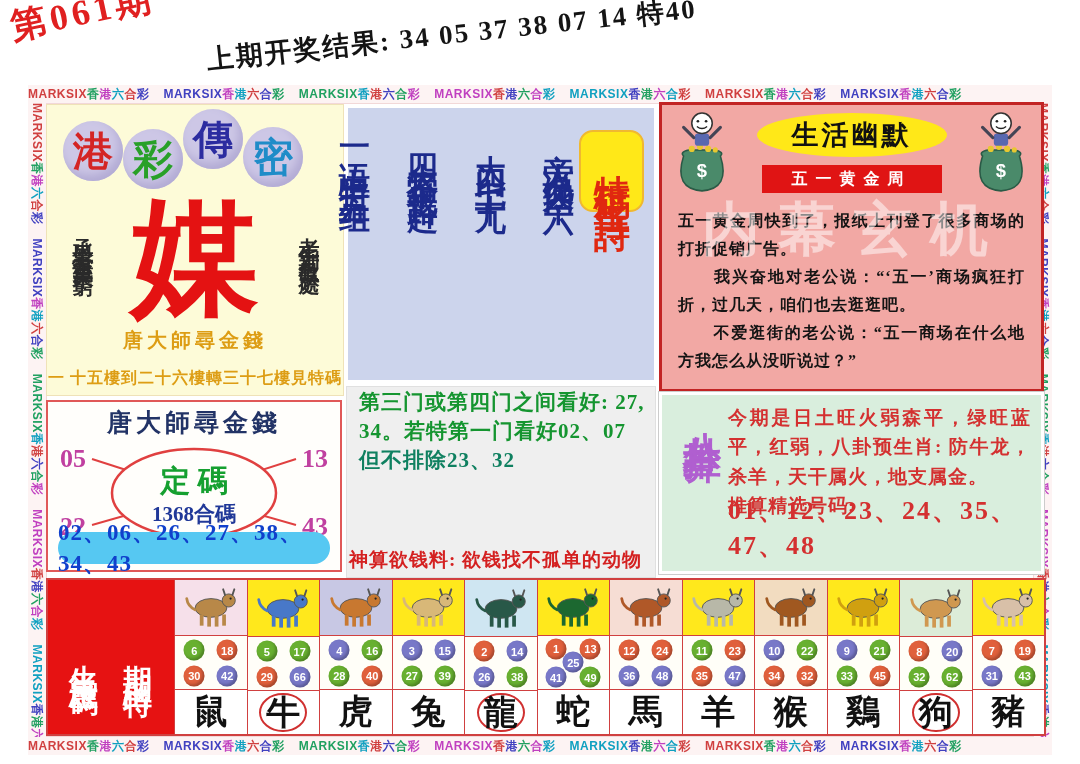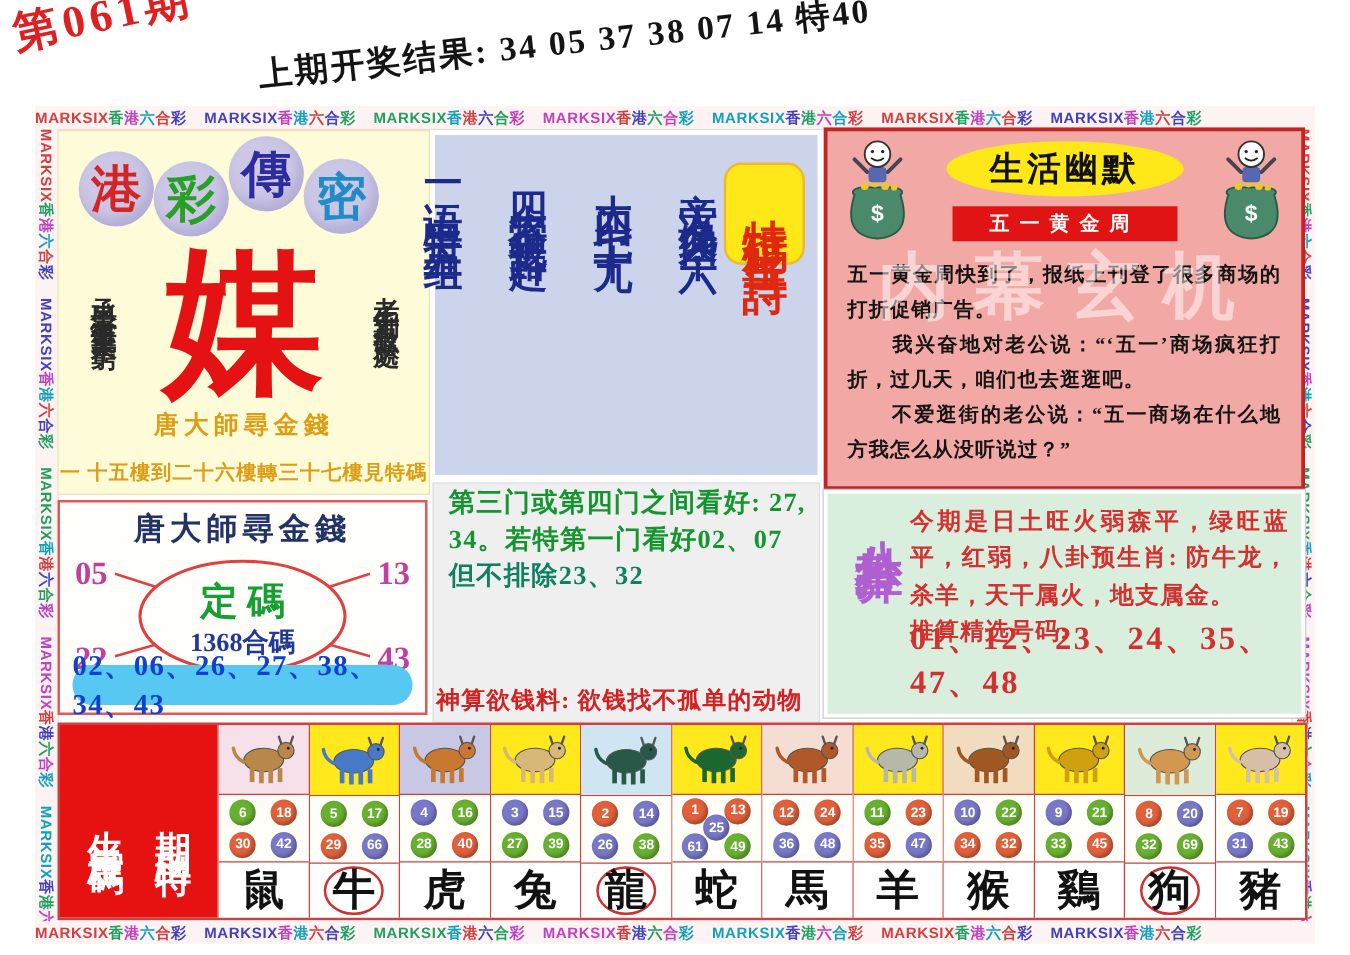--- a/index.html
+++ b/index.html
@@ -344,21 +344,21 @@
               <rect x="26" y="34" width="4" height="12" fill="#1c6830"></rect>
               <rect x="34" y="34" width="4" height="12" fill="#1c6830"></rect>
               <rect x="42" y="33" width="4" height="12" fill="#1c6830"></rect>
               <circle cx="51" cy="16" r="1.2" fill="#222"></circle>
             </svg>
           </div>
           <div class="z-balls">
             <span class="ball red" style="left: 26%; top: 24%;">1</span>
             <span class="ball red" style="left: 74%; top: 24%;">13</span>
             <span class="ball blue" style="left: 50%; top: 50%;">25</span>
-            <span class="ball blue" style="left: 26%; top: 78%;">61</span>
+            <span class="ball blue" style="left: 26%; top: 78%;">41</span>
             <span class="ball green" style="left: 74%; top: 78%;">49</span>
           </div>
           <div class="z-char">
             <span>蛇</span>
           </div>
         </div>
         <div class="z-col">
           <div class="z-animal" style="background: rgb(246, 221, 212);">
             <svg viewBox="0 0 60 50">
               <ellipse cx="30" cy="26" rx="17" ry="10" fill="#b05828" stroke="#555" stroke-width="1"></ellipse>
@@ -465,21 +465,21 @@
               <rect x="26" y="34" width="4" height="12" fill="#d09850"></rect>
               <rect x="34" y="34" width="4" height="12" fill="#d09850"></rect>
               <rect x="42" y="33" width="4" height="12" fill="#d09850"></rect>
               <circle cx="51" cy="16" r="1.2" fill="#222"></circle>
             </svg>
           </div>
           <div class="z-balls">
             <span class="ball red" style="left: 27%; top: 27%;">8</span>
             <span class="ball blue" style="left: 73%; top: 27%;">20</span>
             <span class="ball green" style="left: 27%; top: 75%;">32</span>
-            <span class="ball green" style="left: 73%; top: 75%;">69</span>
+            <span class="ball green" style="left: 73%; top: 75%;">62</span>
           </div>
           <div class="z-char">
             <span class="circled">狗</span>
           </div>
         </div>
         <div class="z-col">
           <div class="z-animal" style="background: rgb(255, 232, 28);">
             <svg viewBox="0 0 60 50">
               <ellipse cx="30" cy="26" rx="17" ry="10" fill="#d8c0a8" stroke="#555" stroke-width="1"></ellipse>
               <circle cx="49" cy="18" r="7" fill="#d8c0a8" stroke="#555" stroke-width="1"></circle>

